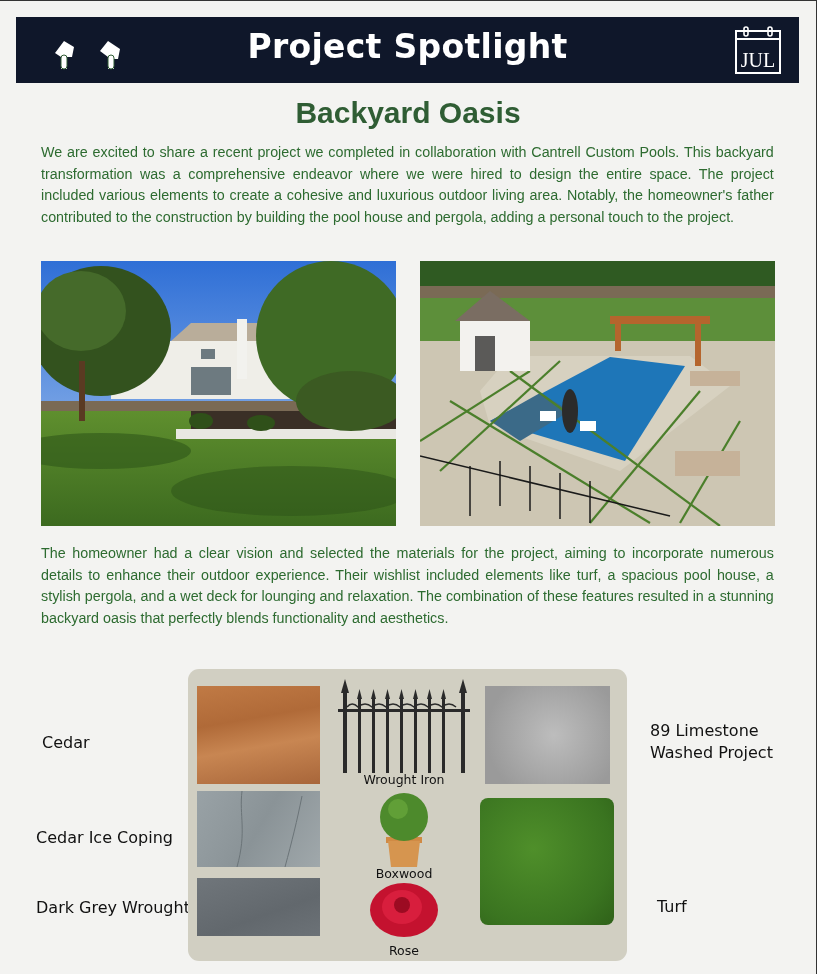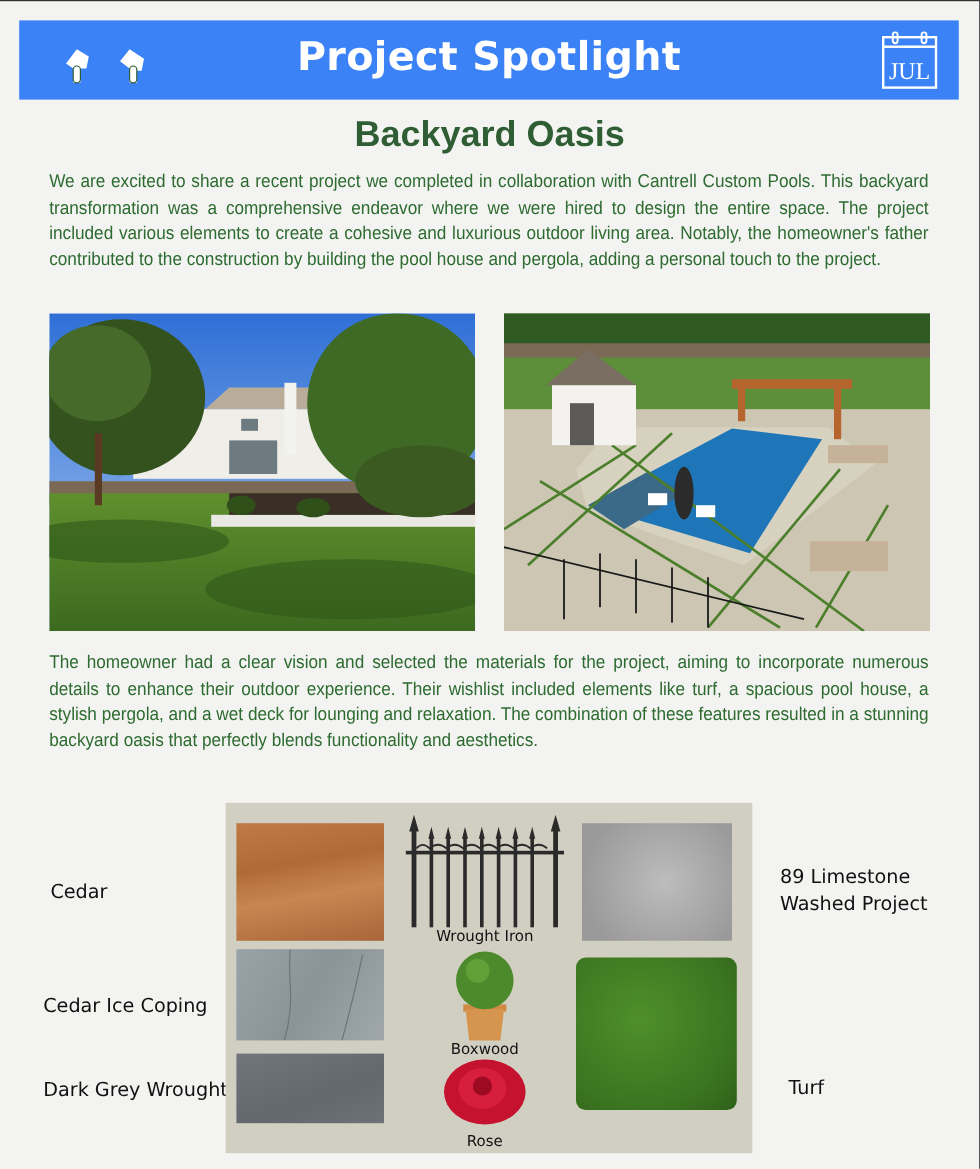--- a/index.html
+++ b/index.html
@@ -5,21 +5,21 @@
   html, body { margin: 0; padding: 0; }
   body {
     width: 817px; height: 974px; position: relative; overflow: hidden;
     background: #f3f3f1;
     font-family: "Liberation Sans", sans-serif;
     border-top: 1px solid #333; border-right: 1px solid #333;
     box-sizing: border-box;
   }
   .banner {
     position: absolute; left: 16px; top: 16px; width: 783px; height: 66px;
-    background: #3b82f6;
+    background: #0f172a;
   }
   .banner-title {
     position: absolute; left: 0; right: 0; top: 10px; text-align: center;
     color: #fff; font-family: "DejaVu Sans", sans-serif; font-weight: bold;
     font-size: 33px; letter-spacing: 0.3px;
   }
   .hand { position: absolute; top: 20px; width: 30px; height: 34px; }
   .cal { position: absolute; left: 718px; top: 8px; width: 48px; height: 50px; }
   .headline {
     position: absolute; left: 0; right: 0; top: 95px; text-align: center;
@@ -30,20 +30,21 @@
     position: absolute; left: 41px; width: 733px; margin: 0;
     color: #2d6b30; font-size: 15.4px; line-height: 21.5px;
     text-align: justify; font-family: "Liberation Sans", sans-serif;
     transform: scaleX(0.93); transform-origin: left top; width: 788px;
   }
   .photo { position: absolute; top: 260px; width: 355px; height: 265px; overflow: hidden; }
   .photo svg { display: block; }
   .board {
     position: absolute; left: 188px; top: 668px; width: 439px; height: 292px;
     background: #d1cfc2;
+    border-radius: 11px;
   }
   .swatch { position: absolute; }
   .mlabel {
     position: absolute; color: #111; font-family: "DejaVu Sans", sans-serif;
     font-size: 16px; white-space: nowrap;
   }
   .blabel {
     position: absolute; color: #111; font-family: "DejaVu Sans", sans-serif;
     font-size: 12.5px; white-space: nowrap; text-align: center;
   }

